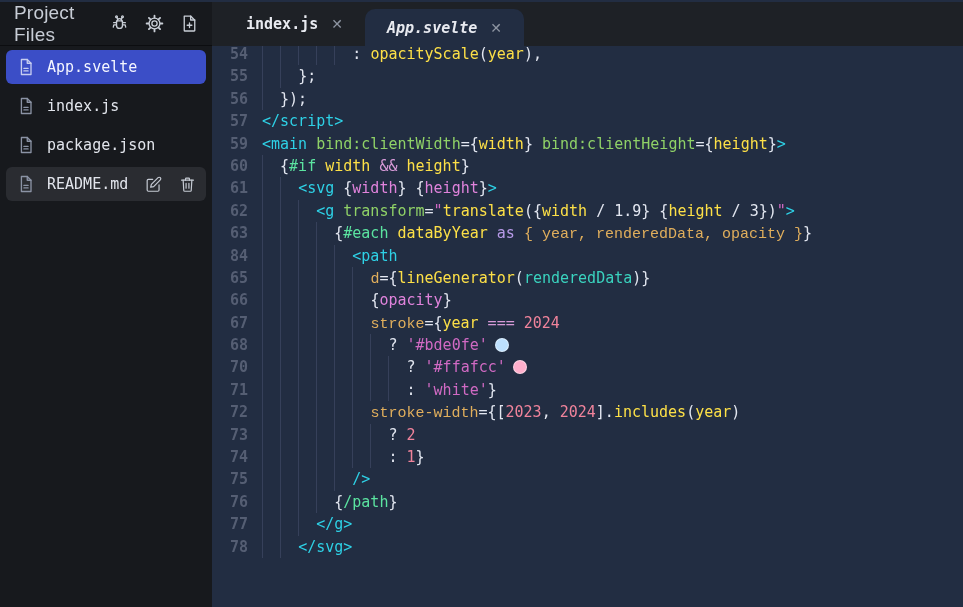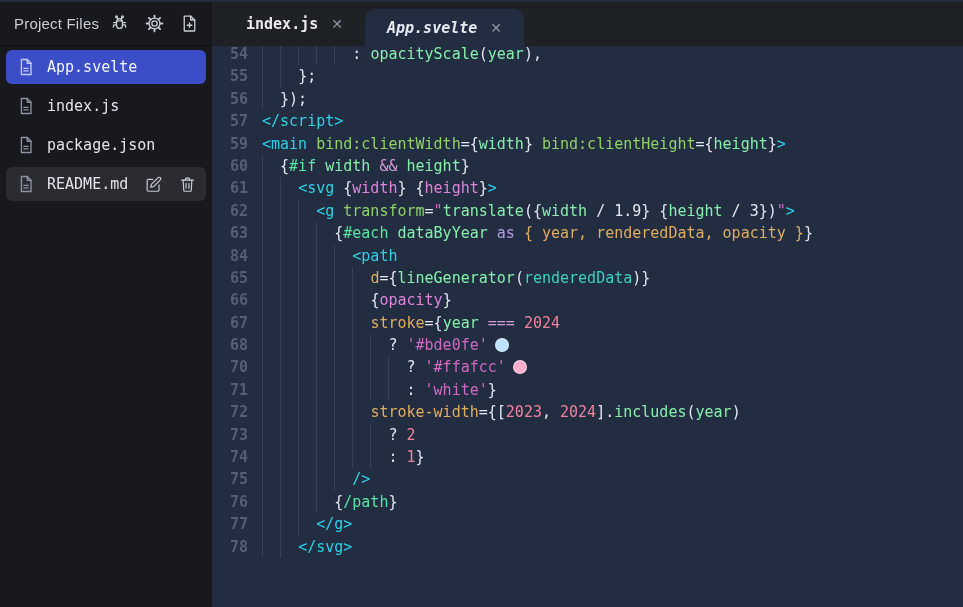--- a/index.html
+++ b/index.html
@@ -12,21 +12,21 @@
 
   
   .sidebar {
     position:absolute; left:0; top:2px; bottom:0; width:212px;
     background:var(--sidebar-bg,#17191d);
   }
   .sidebar-header {
     height:44px; display:flex; align-items:center;
     padding:0 10px 0 14px; border-bottom:1px solid #0c0d10;
   }
-  .sidebar-title { font-size:15px; color:#c8cdd6; letter-spacing:.2px; flex:1 1 auto; }
+  .sidebar-title { font-size:19px; color:#c8cdd6; letter-spacing:.2px; flex:1 1 auto; }
   .header-icons { display:flex; align-items:center; gap:9px; }
   .icon-btn {
     width:26px; height:26px; border:none; background:transparent; color:#c9ced6;
     display:flex; align-items:center; justify-content:center; cursor:pointer; padding:0;
   }
   .icon-btn svg { width:21px; height:21px; }
 
   .file-list { padding:4px 0 0 0; }
   .file-row {
     height:34px; margin:0 6px 5px 6px; border-radius:6px;
@@ -79,25 +79,25 @@
     position:absolute; left:50px; top:0; bottom:0;
     background:repeating-linear-gradient(90deg,#36405a 0 1px,transparent 1px 2ch);
     pointer-events:none;
   }
   .swatch {
     display:inline-block; width:14px; height:14px; border-radius:50%;
     vertical-align:-2px; margin-left:7px; border:1px solid rgba(255,255,255,.45); cursor:pointer;
   }
   .tk-w  { color:#e3e7f1; }
   .tk-cy { color:#2ed1e6; }
-  .tk-fn { color:#86efac; }
+  .tk-fn { color:#fde047; }
   .tk-tl { color:#3ad3bf; }
   .tk-gn { color:#8fd167; }
   .tk-kw { color:#5be3a0; }
-  .tk-yl { color:#e0ae5c; }
+  .tk-yl { color:#e0ae5c;font-family:Liberation Mono, monospace; }
   .tk-mg { color:#e083dc; }
   .tk-st { color:#d16ac4; }
   .tk-nm { color:#f0839b; }
   .tk-op { color:#d79ad8; }
   .tk-as { color:#b79ae8; }
 </style>
 </head>
 <body>
 
 <div class="app">

